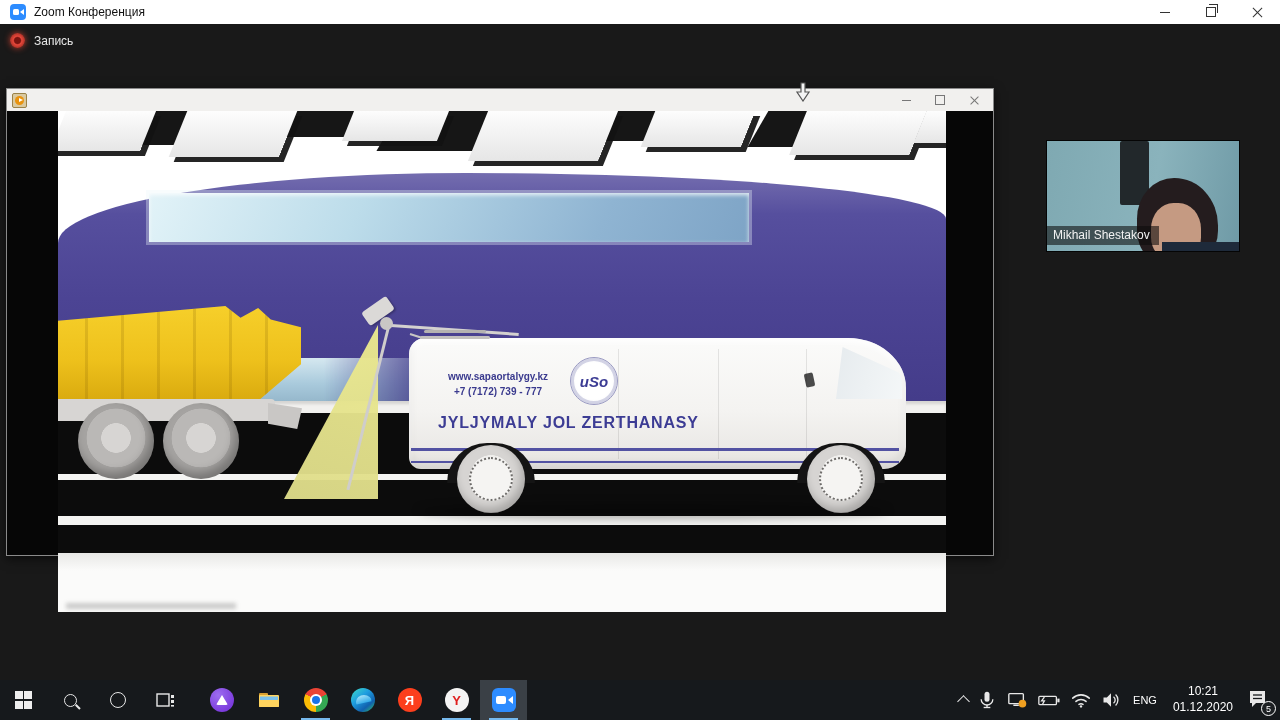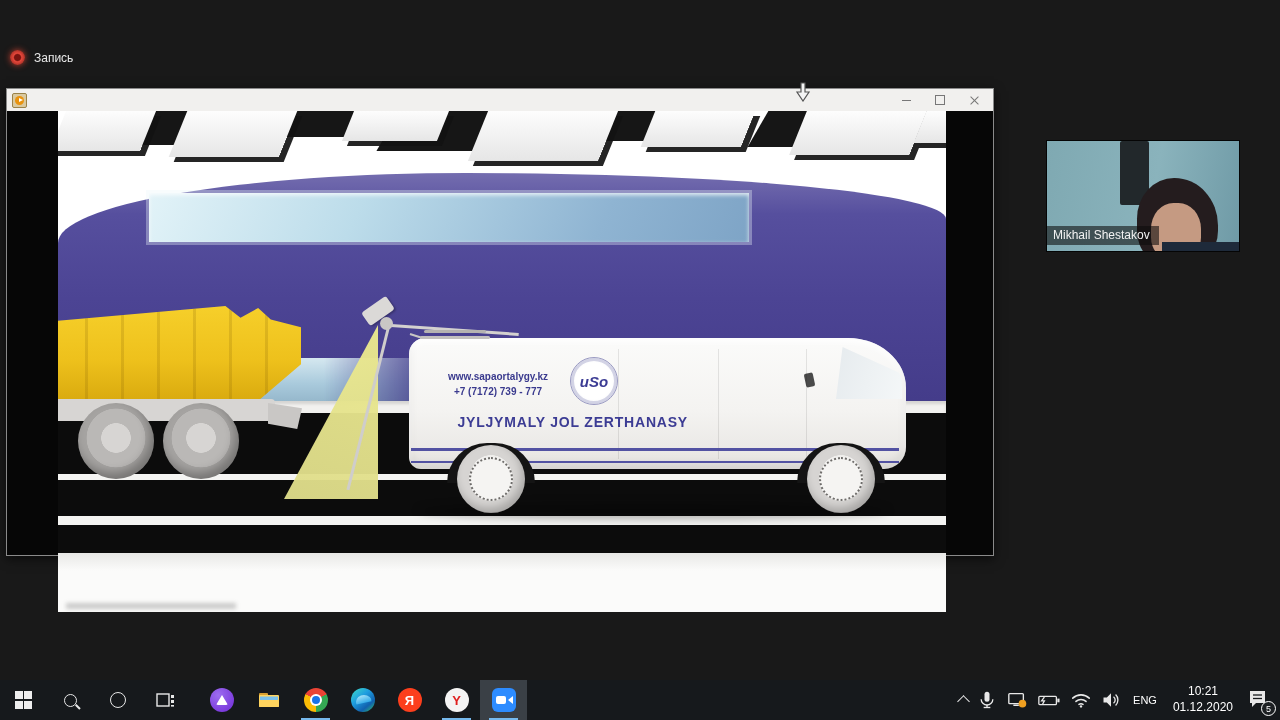--- a/index.html
+++ b/index.html
@@ -15,21 +15,21 @@
   #win-title{font-size:12px;color:#111;}
   #win-controls{position:absolute;right:0;top:0;height:24px;display:flex;}
   .tc{width:46px;height:24px;display:flex;align-items:center;justify-content:center;}
   .tc-min{width:10px;height:1px;background:#333;}
   .tc-restore{width:8px;height:8px;border:1px solid #333;position:relative;background:#fff;}
   .tc-restore::before{content:'';position:absolute;left:2px;top:-4px;width:8px;height:8px;border:1px solid #333;border-left:none;border-bottom:none;}
   .tc-close{position:relative;width:11px;height:11px;}
   .tc-close::before,.tc-close::after{content:'';position:absolute;left:-1px;top:5px;width:13px;height:1px;background:#333;}
   .tc-close::before{transform:rotate(45deg);}  .tc-close::after{transform:rotate(-45deg);}
   
-  #recording{position:absolute;left:10px;top:50px;display:flex;align-items:center;gap:9px;}
+  #recording{position:absolute;left:10px;top:33px;display:flex;align-items:center;gap:9px;}
   .recdot{width:15px;height:15px;border-radius:50%;
           background:radial-gradient(circle,#7a1410 0 28%,#e5473a 40%,#b03228 70%,rgba(120,30,20,.25) 100%);
           box-shadow:0 0 6px rgba(230,70,50,.8);}
   #rec-label{color:#e8e8e8;font-size:12px;}
   
   #player{position:absolute;left:6px;top:88px;width:988px;height:468px;background:#0a0a0a;
           border:1px solid #8a8a8a;box-sizing:border-box;box-shadow:0 3px 10px rgba(0,0,0,.6);}
   #p-titlebar{position:absolute;left:0;top:0;right:0;height:22px;background:#f1f0ee;border-bottom:1px solid #d9d8d6;display:flex;align-items:center;}
   .playicon{width:13px;height:13px;margin-left:5px;border:1px solid #9a8248;border-radius:2px;
             background:#d9c9a0;position:relative;}
@@ -103,22 +103,22 @@
   #van-mirror{position:absolute;left:747px;top:262px;width:9px;height:14px;background:#4a4a4a;border-radius:2px;transform:rotate(-12deg);}
   .van-door{position:absolute;top:238px;width:1px;height:110px;background:rgba(0,0,0,.09);}
   #van-stripes{position:absolute;left:353px;top:337px;width:488px;height:10px;
         border-top:3px solid #5252a2;border-bottom:2px solid #5252a2;}
   #van-contact{position:absolute;left:370px;top:258px;width:140px;text-align:center;color:#3a3a8e;
         font-size:10px;font-weight:bold;line-height:1.5;}
   #van-logo{position:absolute;left:512px;top:246px;width:46px;height:46px;border-radius:50%;
         background:radial-gradient(circle,#ffffff 55%,#eceef4 100%);border:1px solid #9a9ac2;
         display:flex;align-items:center;justify-content:center;color:#3c3c94;
         font-weight:bold;font-style:italic;font-size:15px;box-shadow:inset 0 0 0 3px rgba(90,90,160,.25);}
-  #van-title{position:absolute;left:380px;top:303px;width:250px;text-align:right;color:#3c3c94;
-        font-size:14px;font-weight:bold;letter-spacing:.8px;white-space:nowrap;}
+  #van-title{position:absolute;left:380px;top:303px;width:250px;text-align:left;color:#3c3c94;
+        font-size:16px;font-weight:bold;letter-spacing:.8px;white-space:nowrap;}
   .arch{position:absolute;width:88px;height:40px;background:#141414;border-radius:44px 44px 0 0;}
   .vwh{position:absolute;width:68px;height:68px;border-radius:50%;
         background:radial-gradient(circle at 50% 45%,#efeeec 0 40%,#d6d4d2 41% 72%,#c3c1bf 73% 100%);
         box-shadow:inset -3px -5px 8px rgba(0,0,0,.22);}
   .vwh-hub{position:absolute;left:17%;top:17%;width:66%;height:66%;border-radius:50%;
         background:#f5f4f2;border:2px dotted #6e6c6a;box-sizing:border-box;}
   
   #vid-smear{position:absolute;left:8px;top:492px;width:170px;height:6px;background:rgba(60,60,60,.25);filter:blur(2px);}
   
   #cursor{position:absolute;left:795px;top:82px;z-index:60;}
@@ -157,20 +157,35 @@
   #clock{color:#fff;font-size:12px;text-align:center;line-height:1.3;padding:0 4px;}
   .ac-wrap{position:relative;width:26px;height:26px;}
   .badge{position:absolute;right:-4px;bottom:-3px;width:15px;height:15px;border-radius:50%;background:#1d2023;
          border:1.5px solid #fff;color:#fff;font-size:9px;display:flex;align-items:center;justify-content:center;box-sizing:border-box;}
 </style>
 </head>
 <body>
 
 <div id="app">
 
+  <div id="titlebar">
+    <div class="zoomicon"></div>
+    <div id="win-title">Zoom Конференция</div>
+    <div id="win-controls">
+      <div class="tc">
+          <div class="tc-min"></div>
+        </div>
+      <div class="tc">
+          <div class="tc-restore"></div>
+        </div>
+      <div class="tc">
+          <div class="tc-close"></div>
+        </div>
+    </div>
+  </div>
 
   <div id="recording">
     <div class="recdot"></div>
     <div id="rec-label">Запись</div>
   </div>
 
   <div id="player">
     <div id="p-titlebar">
       <div class="playicon"></div>
       <div id="p-controls">

